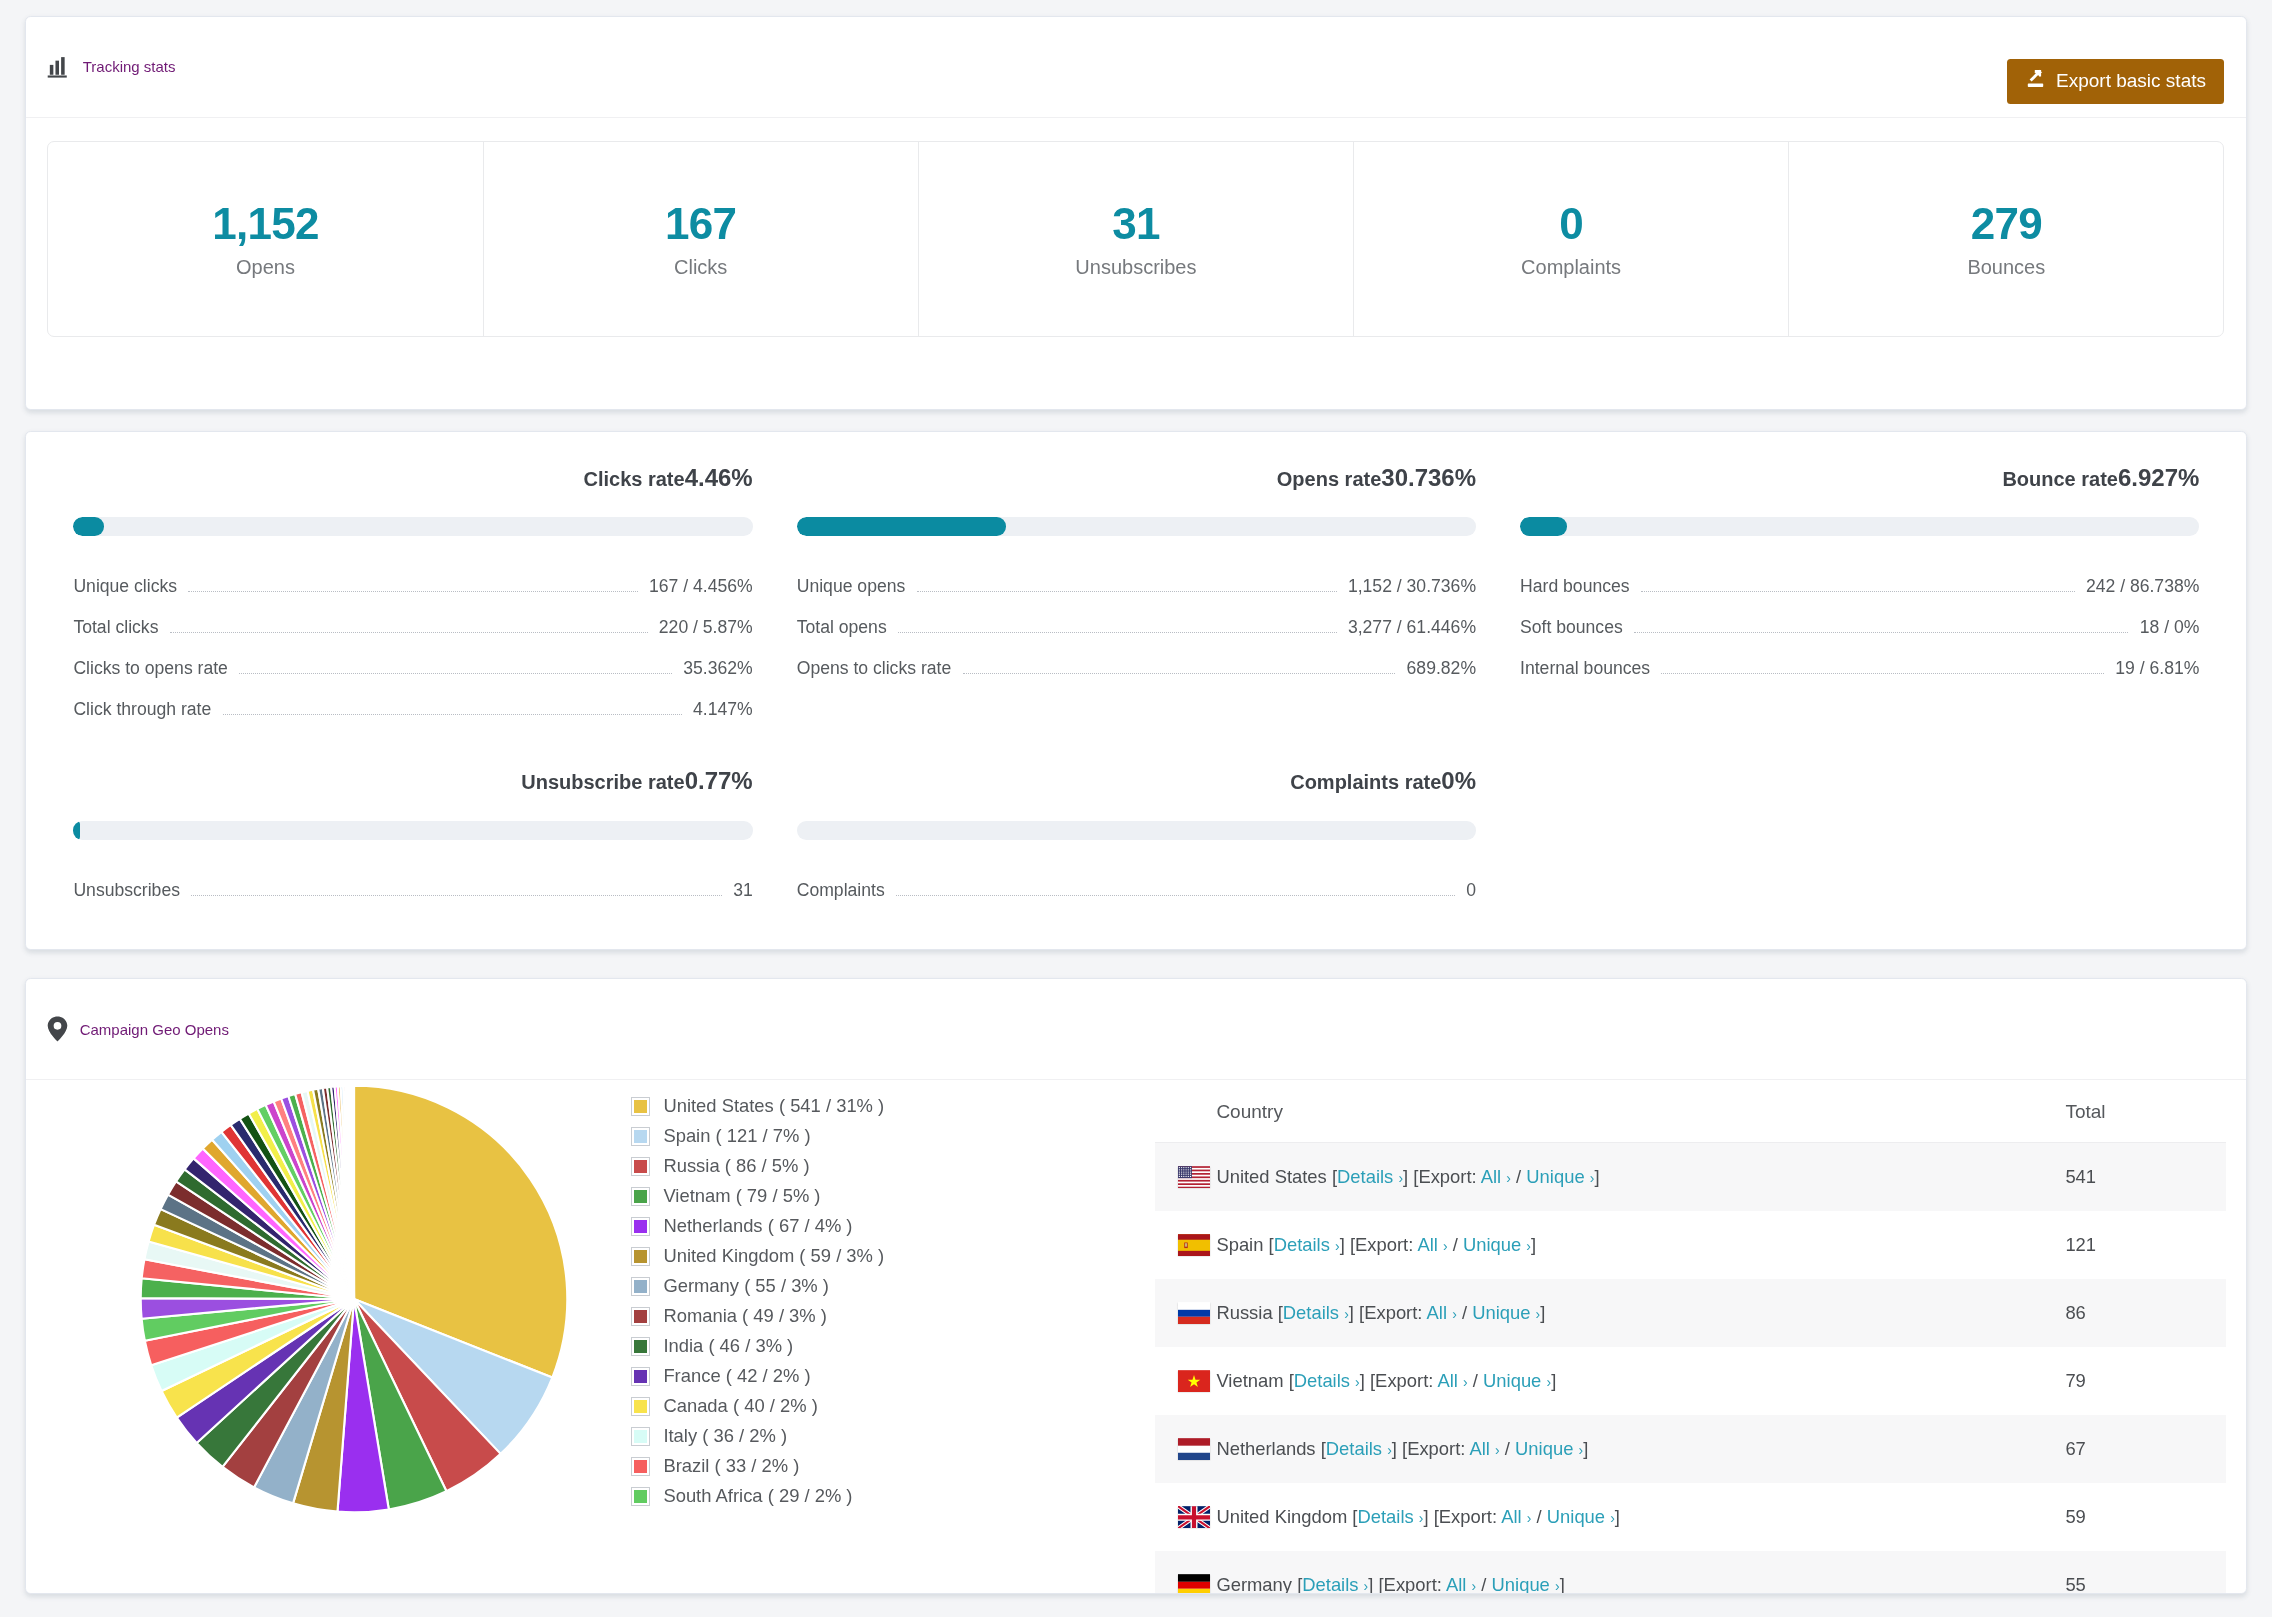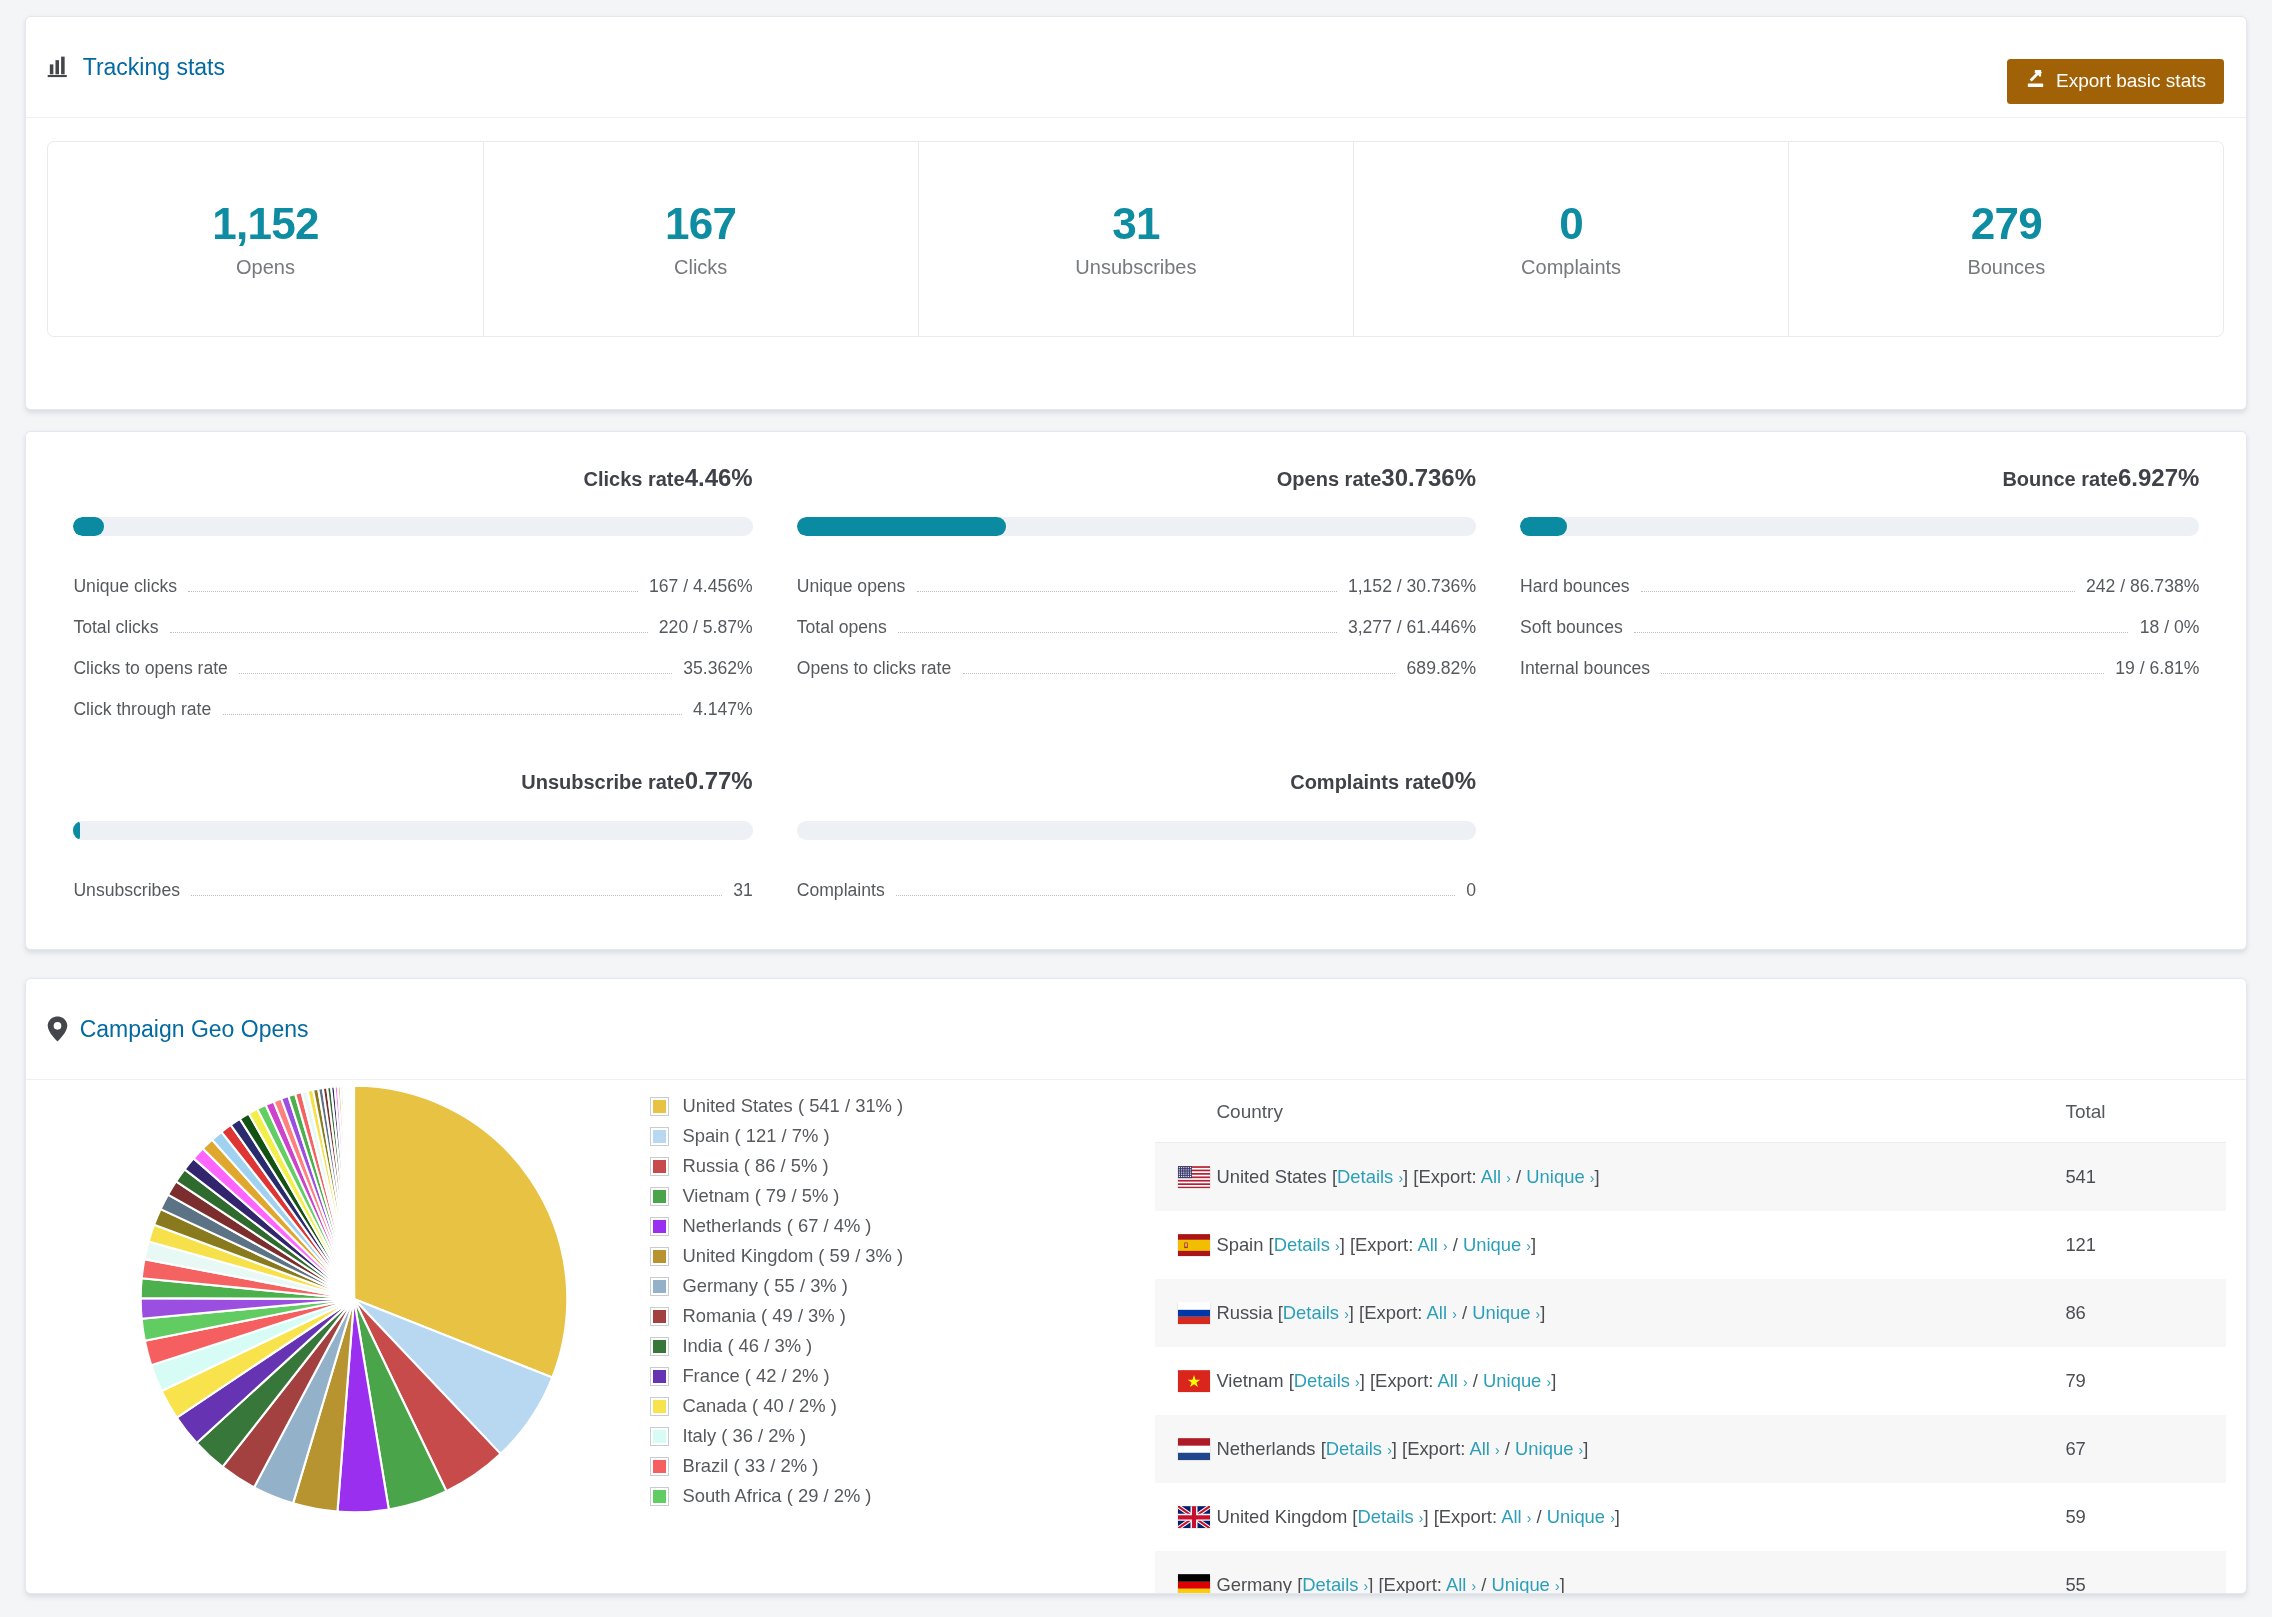--- a/index.html
+++ b/index.html
@@ -3,21 +3,21 @@
 <meta charset="utf-8">
 <style>
   * { margin:0; padding:0; box-sizing:border-box; }
   html,body { width:2273px; height:1618px; background:#f4f5f7; font-family:"Liberation Sans", sans-serif; color:#555; overflow:hidden; position:relative; }
   .card { position:absolute; left:25.4px; width:2222px; background:#fff; border:0.7px solid #e3e7ee; border-radius:5.6px; box-shadow:0 2.1px 5.6px rgba(60,75,100,.14); }
   #card-tracking { top:15.5px; height:394px; }
   #card-rates    { top:431px; height:519px; }
   #card-geo      { top:978px; height:616px; overflow:hidden; }
 
   .card-header { position:relative; height:101px; border-bottom:1.4px solid #f0f0f2; }
-  .card-title { position:absolute; left:21px; top:50%; transform:translateY(-50%); font-size:23px; color:#0369a1; display:flex; align-items:center; gap:11.3px; }
+  .card-title { position:absolute; left:21px; top:50%; transform:translateY(-50%); font-size:15px; color:#701a75; display:flex; align-items:center; gap:11.3px; }
   .card-title svg { display:block; }
 
   
   .export-btn { position:absolute; right:22px; top:42px; height:45px; padding:0 18.4px; background:#a16207; color:#fff; font-size:19px; border:none; border-radius:3.5px; display:flex; align-items:center; gap:10px; cursor:pointer; }
 
   
   .stats-strip { position:absolute; left:21px; right:22px; top:124px; height:196px; border:0.7px solid #e9eaec; border-radius:7px; display:flex; }
   .stat-box { flex:1; display:flex; flex-direction:column; align-items:center; justify-content:center; gap:7px; }
   .stat-box + .stat-box { border-left:0.7px solid #e9eaec; }
   .stat-value { font-size:44px; font-weight:700; color:#0d8ca2; letter-spacing:-0.7px; }
@@ -30,21 +30,21 @@
   .rate-value { font-size:24px; font-weight:700; color:#3f4349; }
   .rate-bar { height:19px; background:#edf0f4; border-radius:9.2px; overflow:hidden; margin-bottom:20px; position:relative; }
   .rate-fill { position:absolute; left:0; top:0; bottom:0; background:#0b8ba1; border-radius:9.2px; }
   .rrow { display:flex; align-items:flex-end; height:41px; font-size:17.6px; color:#565a5e; }
   .rrow .leader { flex:1; border-bottom:1.4px dotted #b9bdc4; margin:0 11.3px 5px 11.3px; }
   .rrow .rlabel { white-space:nowrap; }
   .rrow .rval { white-space:nowrap; }
 
   
   #geo-pie { position:absolute; left:102px; top:94px; }
-  .legend { position:absolute; left:625px; top:112px; }
+  .legend { position:absolute; left:606px; top:112px; }
   .legend-item { height:30px; display:flex; align-items:center; gap:14px; font-size:18.4px; color:#56595d; white-space:nowrap; }
   .swatch { width:17px; height:17px; flex:0 0 17px; border:2.1px solid #fff; outline:0.7px solid #c9cdd2; }
 
   .geo-table { position:absolute; left:1129px; top:102px; width:1071px; }
   .gt-header { height:62px; display:flex; align-items:center; font-size:19px; color:#55585c; border-bottom:0.7px solid #ededef; }
   .gt-row { height:68px; display:flex; align-items:center; font-size:18.4px; color:#4b4e52; }
   .gt-row:nth-child(odd) { background:#f7f7f8; }
   .col-flag { width:61px; padding-left:22.6px; display:flex; align-items:center; }
   .col-country { flex:1; white-space:nowrap; }
   .col-total { width:161px; }

